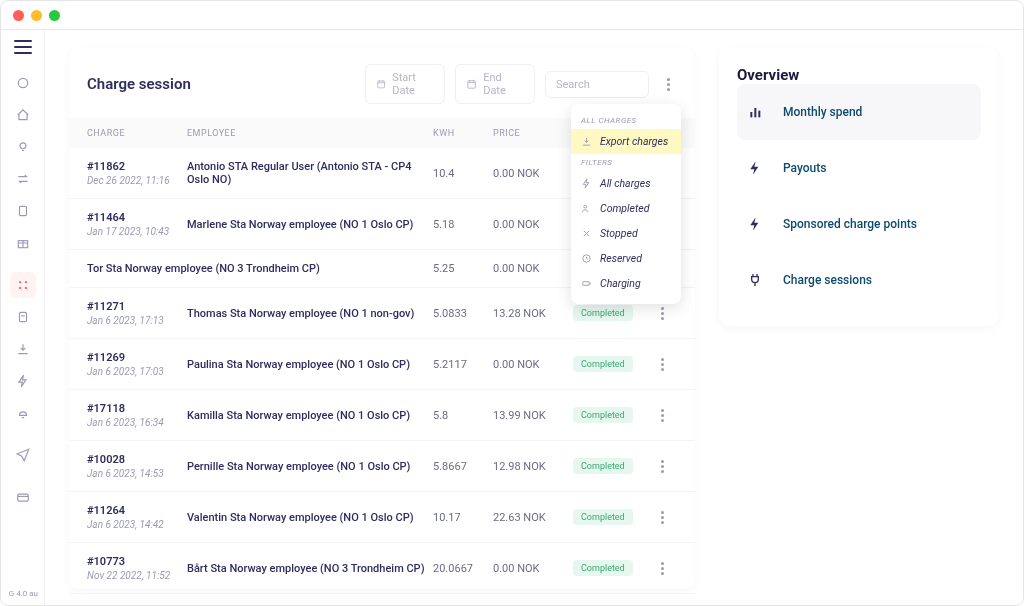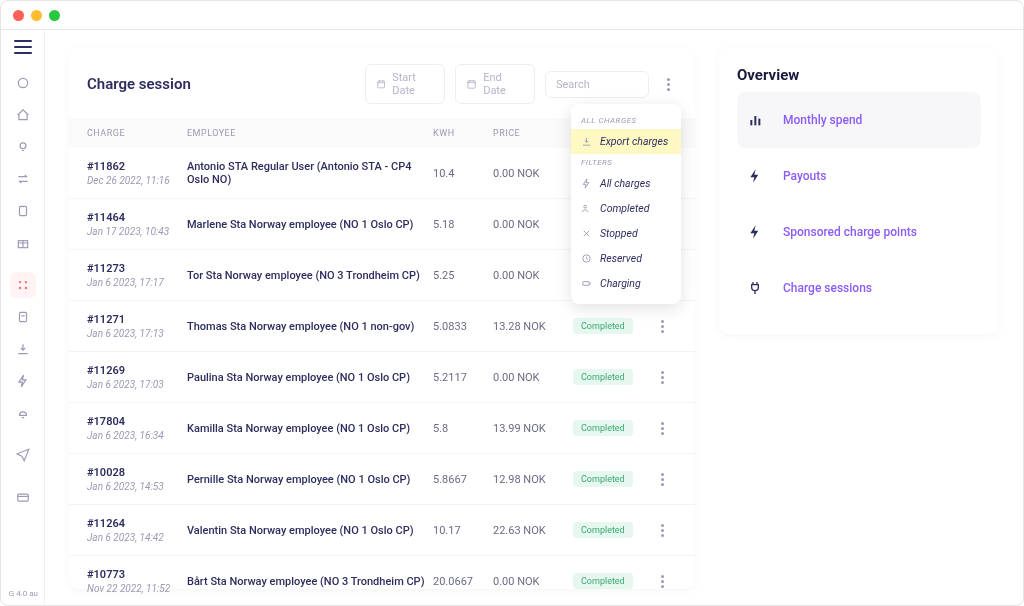--- a/index.html
+++ b/index.html
@@ -43,26 +43,26 @@
 .row .date { font-style: italic; color: #9a9ab5; font-size: 10px; margin-top: 2px; }
 .row .emp { color: #2d2d5f; font-weight: 500; }
 .row .kwh, .row .price { color: #6b6b85; }
 .badge { display: inline-block; padding: 3px 8px; border-radius: 4px; font-size: 9px; background: #e6f7ef; color: #3ba871; }
 .dropdown { position: absolute; top: 56px; right: 14px; width: 110px; background: #fff; border-radius: 8px; box-shadow: 0 4px 16px rgba(0,0,0,0.12); padding: 8px 0; z-index: 10; font-style: italic; }
 .dropdown .group-label { font-size: 8px; color: #9a9ab5; letter-spacing: 0.5px; padding: 4px 10px; text-transform: uppercase; }
 .dropdown .item { display: flex; align-items: center; gap: 8px; padding: 6px 10px; font-size: 10.5px; color: #2d2d5f; cursor: pointer; }
 .dropdown .item.highlight { background: #fef9c3; }
 .dropdown .item svg { width: 11px; height: 11px; color: #9a9ab5; }
 .overview-panel { width: 280px; padding: 18px; align-self: flex-start; }
-.overview-title { font-size: 15px; font-weight: 700; color: #1a1a3d; margin-bottom: 8px; }
+.overview-title { font-size: 15px; font-weight: 700; color: #1a1a3d; margin-bottom: 0; }
 .ov-item { display: flex; align-items: center; gap: 14px; padding: 14px 4px; border-radius: 8px; cursor: pointer; }
 .ov-item.active { background: #f7f7fa; }
 .ov-icon { width: 28px; height: 28px; display: flex; align-items: center; justify-content: center; color: #2d2d5f; }
 .ov-icon svg { width: 16px; height: 16px; }
-.ov-label { font-size: 12px; font-weight: 500; color: #8b5cf6; }
+.ov-label { font-size: 12px; font-weight: 500; color: #0c4a6e; }
 .table-body { max-height: 460px; overflow-y: auto; }
 </style>
 </head>
 <body>
 
 <div class="window">
   <div class="titlebar">
     <div class="dot red"></div>
     <div class="dot yellow"></div>
     <div class="dot green"></div>
@@ -252,24 +252,20 @@
                 <div class="id">#11464</div>
                 <div class="date">Jan 17 2023, 10:43</div>
               </div>
               <div class="col-emp emp">Marlene Sta Norway employee (NO 1 Oslo CP)</div>
               <div class="col-kwh kwh">5.18</div>
               <div class="col-price price">0.00 NOK</div>
               <div class="col-status"></div>
               <div class="col-act"></div>
             </div>
             <div class="row">
-              <div class="col-charge">
-                <div class="id">#11273</div>
-                <div class="date">Jan 6 2023, 17:17</div>
-              </div>
               <div class="col-emp emp">Tor Sta Norway employee (NO 3 Trondheim CP)</div>
               <div class="col-kwh kwh">5.25</div>
               <div class="col-price price">0.00 NOK</div>
               <div class="col-status"></div>
               <div class="col-act"></div>
             </div>
             <div class="row">
               <div class="col-charge">
                 <div class="id">#11271</div>
                 <div class="date">Jan 6 2023, 17:13</div>
@@ -298,21 +294,21 @@
               <div class="col-act">
                 <div class="kebab">
                   <span></span>
                   <span></span>
                   <span></span>
                 </div>
               </div>
             </div>
             <div class="row">
               <div class="col-charge">
-                <div class="id">#17804</div>
+                <div class="id">#17118</div>
                 <div class="date">Jan 6 2023, 16:34</div>
               </div>
               <div class="col-emp emp">Kamilla Sta Norway employee (NO 1 Oslo CP)</div>
               <div class="col-kwh kwh">5.8</div>
               <div class="col-price price">13.99 NOK</div>
               <div class="col-status"><span class="badge">Completed</span></div>
               <div class="col-act">
                 <div class="kebab">
                   <span></span>
                   <span></span>

